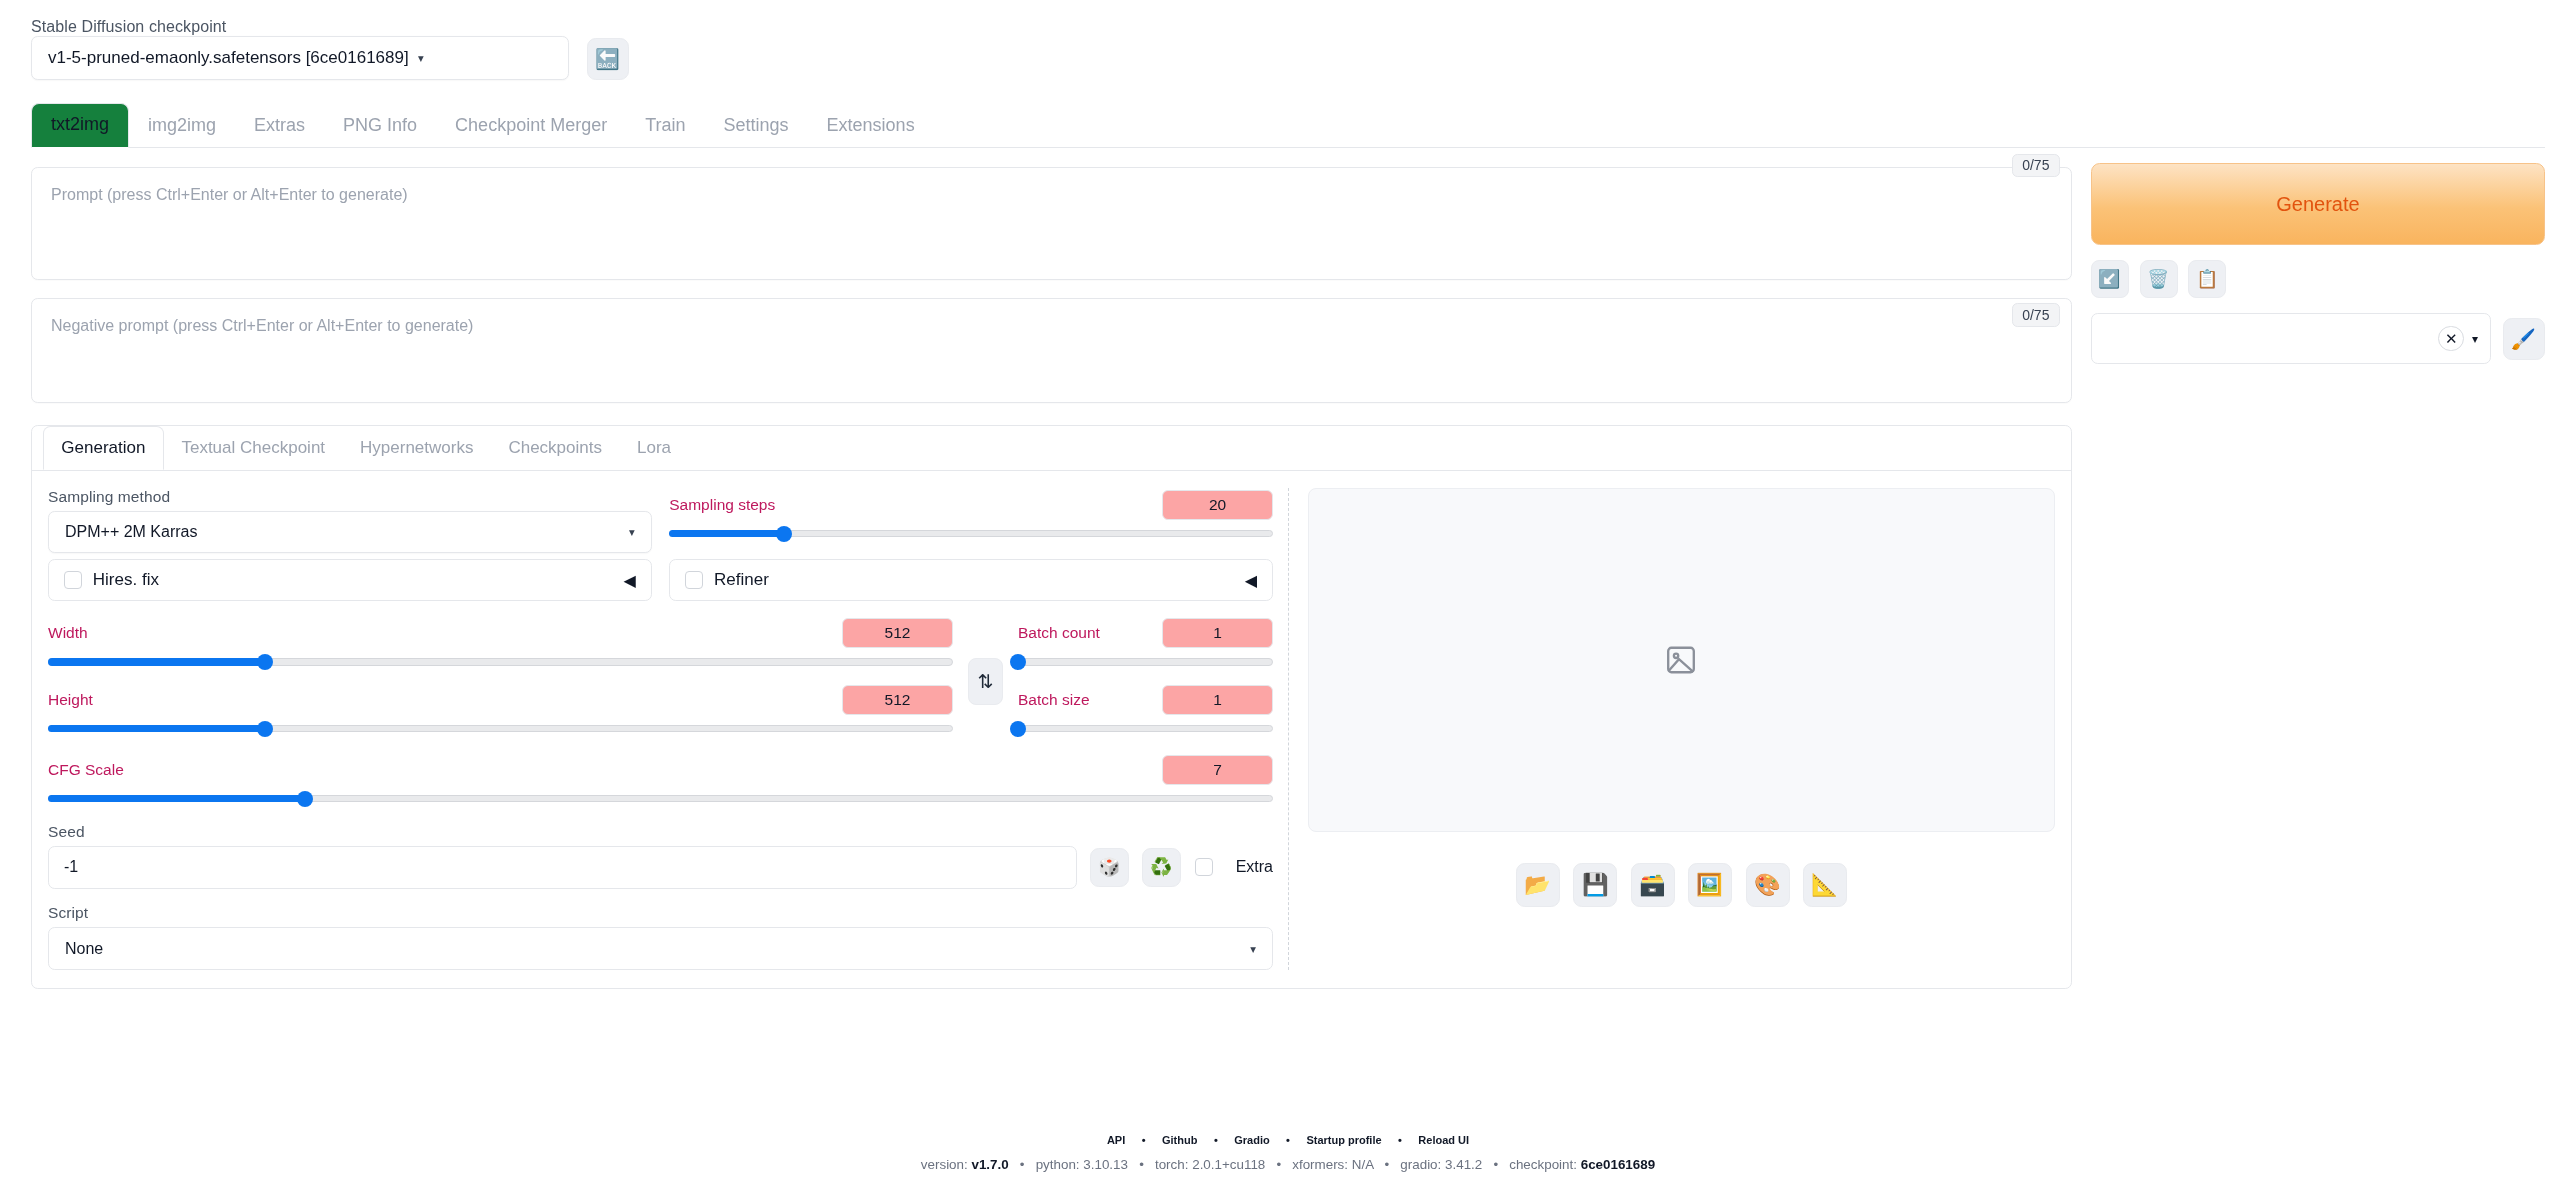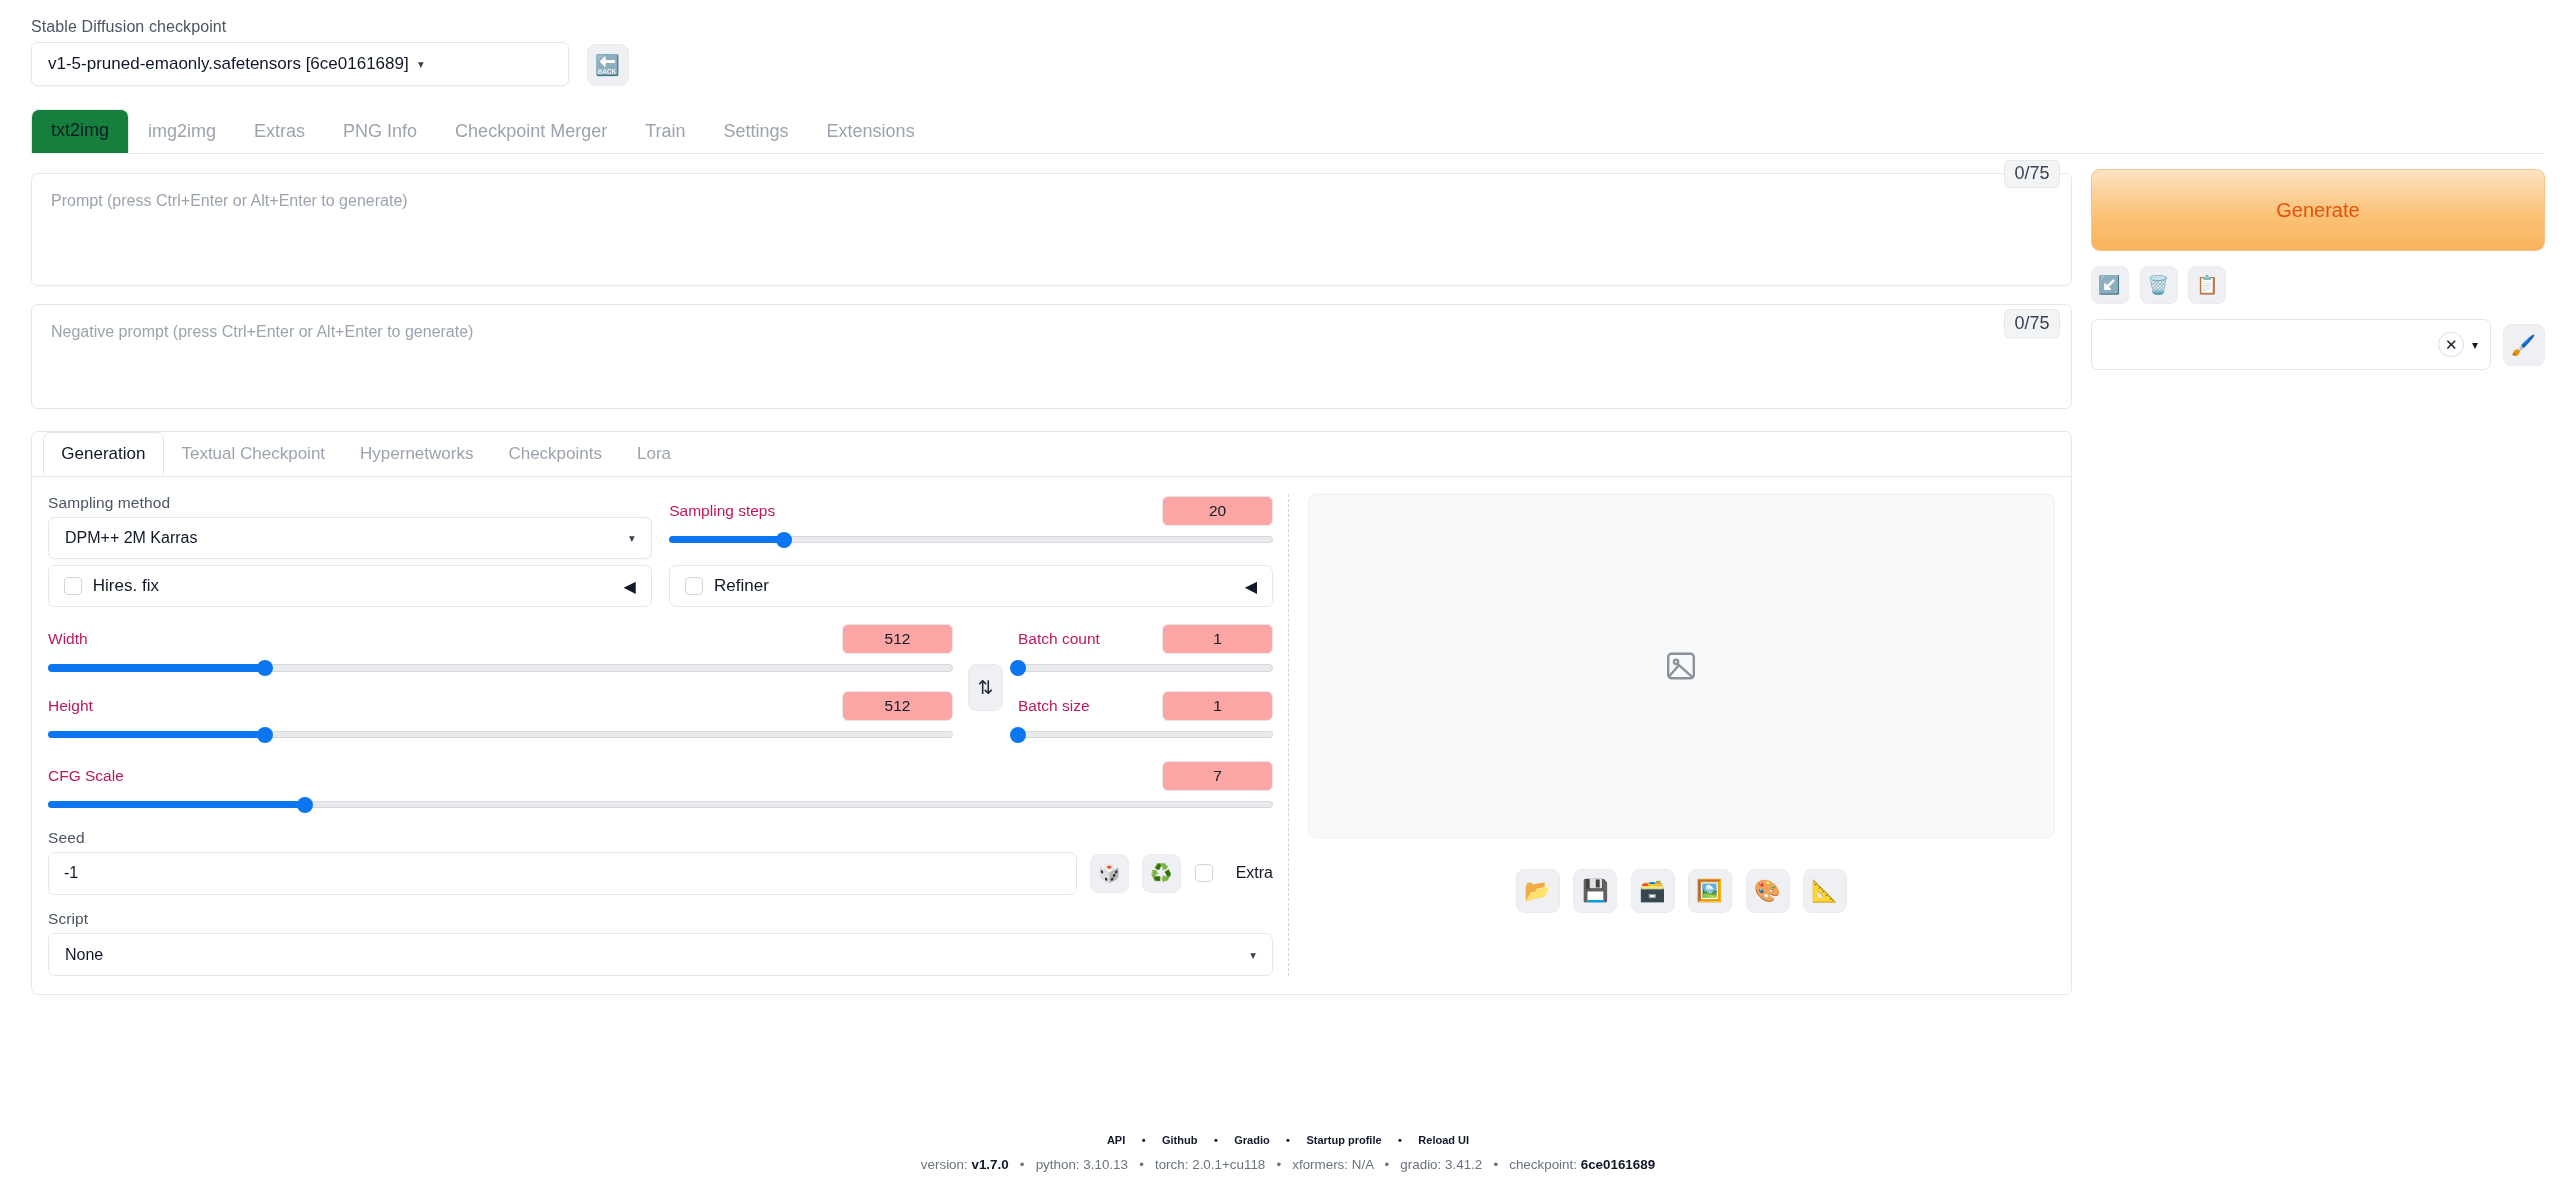--- a/index.html
+++ b/index.html
@@ -9,21 +9,21 @@
     font-family: "Liberation Sans", sans-serif;
     color: #1f2937;
     overflow: hidden;
   }
   .app { width: 2576px; height: 1200px; position: relative; padding: 0 31px; }
 
   
   .ckpt-row { padding-top: 17.5px; display: flex; align-items: flex-end; gap: 17.5px; }
   .ckpt-block { width: 538px; }
   .field-label {
-    font-size: 16px; color: #4b5563; margin-bottom: 6px; display: block;
+    font-size: 16px; color: #4b5563; display: block;
     font-weight: 400; letter-spacing: 0.1px;
   }
   .select-box {
     height: 44px; border: 0.7px solid #e5e7eb; border-radius: 6.7px;
     background: #fff; display: flex; align-items: center;
     padding: 0 16px; font-size: 17px; color: #111827;
     box-shadow: 0 0.7px 1.3px rgba(0,0,0,.03);
   }
   .select-box .caret { margin-left: 9.4px; font-size: 11.4px; color: #374151; }
   .icon-btn {
@@ -59,21 +59,21 @@
   .prompt-box {
     border: 0.7px solid #e5e7eb; border-radius: 6.7px; background: #fff;
     padding: 17.5px 19px; font-size: 16px; color: #9ca3af;
     box-shadow: 0 0.7px 1.3px rgba(0,0,0,.02);
   }
   #prompt-main { height: 113px; }
   #prompt-neg { height: 105px; margin-top: 18px; }
   .token-badge {
     position: absolute; right: 12px; top: -13.4px;
     background: #f3f4f6; border: 0.7px solid #e5e7eb; border-radius: 5.4px;
-    font-size: 18px; color: #374151; padding: 2.7px 9.4px; z-index: 4;
+    font-size: 14px; color: #374151; padding: 2.7px 9.4px; z-index: 4;
   }
 
   
   .inner-panel {
     margin-top: 21.5px; border: 0.7px solid #e5e7eb; border-radius: 6.7px;
     background: #fff; padding: 0 0 17.5px;
   }
   .inner-tabs {
     display: flex; align-items: flex-end; border-bottom: 0.7px solid #e5e7eb;
     padding-left: 10.8px;

